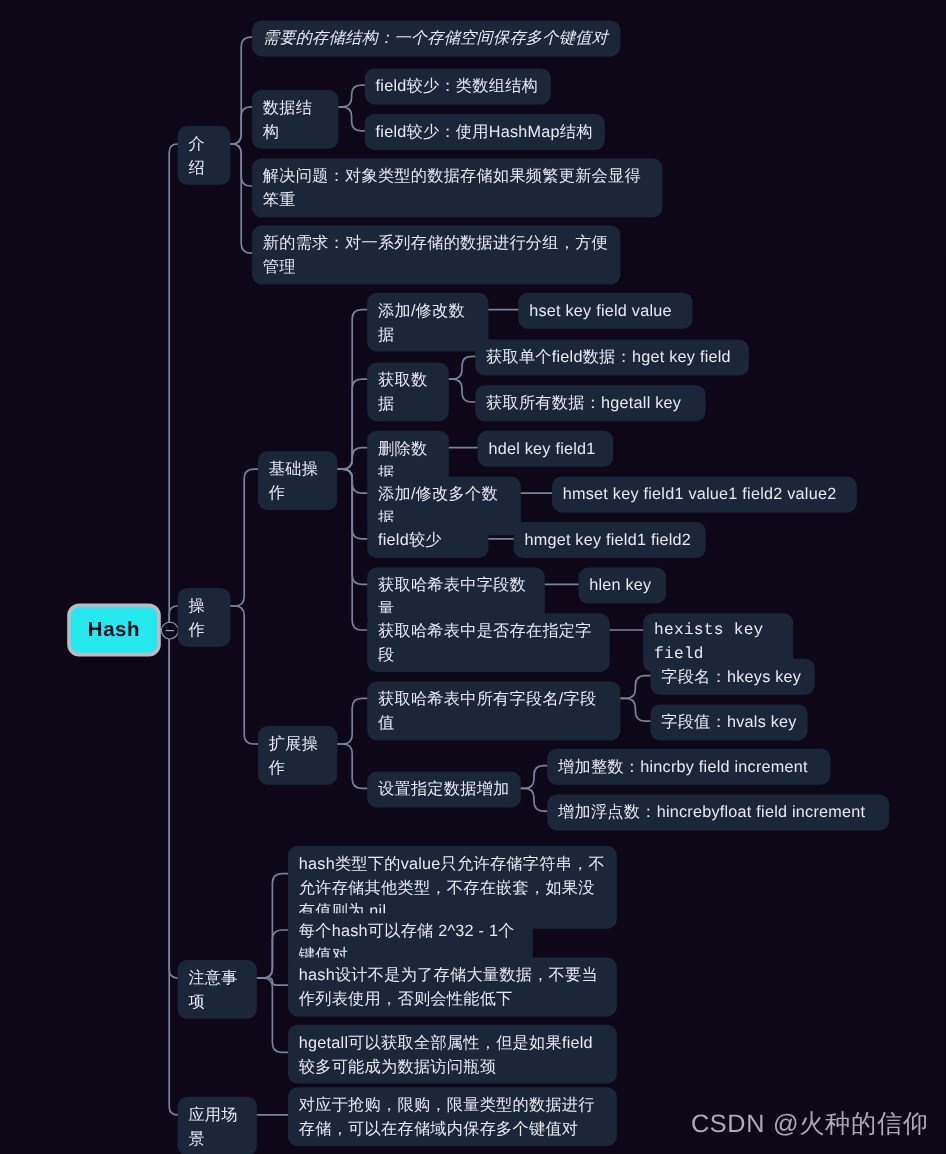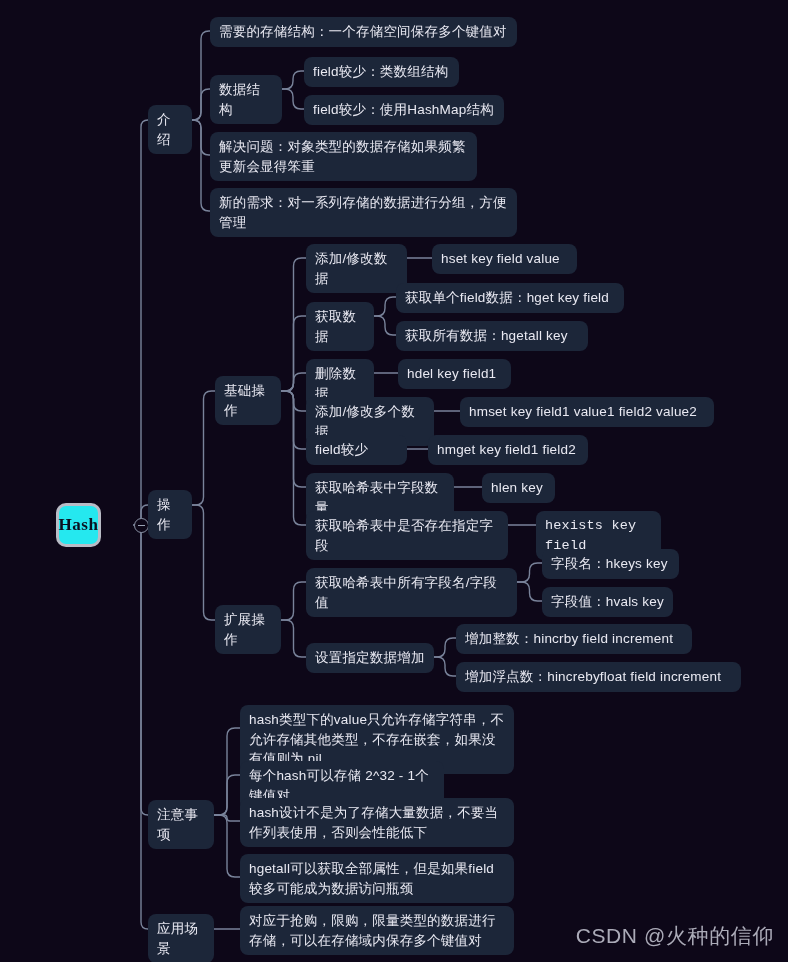--- a/index.html
+++ b/index.html
@@ -95,29 +95,29 @@
       <path d="M 517 582 L 521.5 582 Q 529.5 582 529.5 574 L 529.5 571 Q 529.5 563 537.5 563 L 542 563" fill="none" stroke="#79839a" stroke-width="1.4" stroke-linecap="round"></path>
       <path d="M 517 582 L 521.5 582 Q 529.5 582 529.5 590 L 529.5 593 Q 529.5 601 537.5 601 L 542 601" fill="none" stroke="#79839a" stroke-width="1.4" stroke-linecap="round"></path>
       <path d="M 434 657 L 437 657 Q 445 657 445 649 L 445 646 Q 445 638 453 638 L 456 638" fill="none" stroke="#79839a" stroke-width="1.4" stroke-linecap="round"></path>
       <path d="M 434 657 L 437 657 Q 445 657 445 665 L 445 668 Q 445 676 453 676 L 456 676" fill="none" stroke="#79839a" stroke-width="1.4" stroke-linecap="round"></path>
       <path d="M 214 815 L 219 815 Q 227 815 227 807 L 227 736 Q 227 728 235 728 L 240 728" fill="none" stroke="#79839a" stroke-width="1.4" stroke-linecap="round"></path>
       <path d="M 214 815 L 219 815 Q 227 815 227 807 L 227 783 Q 227 775 235 775 L 240 775" fill="none" stroke="#79839a" stroke-width="1.4" stroke-linecap="round"></path>
       <path d="M 214 815 L 224 815 Q 227 815 227 818 L 227 818 Q 227 821 230 821 L 240 821" fill="none" stroke="#79839a" stroke-width="1.4" stroke-linecap="round"></path>
       <path d="M 214 815 L 219 815 Q 227 815 227 823 L 227 869 Q 227 877 235 877 L 240 877" fill="none" stroke="#79839a" stroke-width="1.4" stroke-linecap="round"></path>
       <path d="M 214 929 L 240 929" fill="none" stroke="#79839a" stroke-width="1.4" stroke-linecap="round"></path>
     </svg>
-  <div class="node root" style="left: 56px; top: 503px; width: 45px; height: 44px; display: flex; align-items: center; justify-content: center; font-family: Liberation Serif, serif;">Hash</div>
+  <div class="node root" style="left: 56px; top: 503px; width: 78px; height: 44px; display: flex; align-items: center; justify-content: center;">Hash</div>
   <div class="toggle" style="left: 134px; top: 518px;"></div>
   <div id="nodes-host">
       <div class="node" style="left: 148px; top: 105px; width: 44px; min-height: 30px; display: flex; align-items: center;"><span>介绍</span></div>
-      <div class="node" style="left: 210px; top: 17px; width: 307px; min-height: 29px; display: flex; align-items: center;"><span>需要的存储结构：一个存储空间保存多个键值对</span></div>
+      <div class="node" style="left: 210px; top: 17px; width: 307px; min-height: 29px; display: flex; align-items: center; font-style: italic;"><span>需要的存储结构：一个存储空间保存多个键值对</span></div>
       <div class="node" style="left: 210px; top: 75px; width: 72px; min-height: 29px; display: flex; align-items: center;"><span>数据结构</span></div>
       <div class="node" style="left: 304px; top: 57px; width: 155px; min-height: 28px; display: flex; align-items: center;"><span>field较少：类数组结构</span></div>
       <div class="node" style="left: 304px; top: 95px; width: 200px; min-height: 28px; display: flex; align-items: center;"><span>field较少：使用HashMap结构</span></div>
-      <div class="node" style="left: 210px; top: 132px; width: 267px; min-height: 46px; display: flex; align-items: center;"><span>解决问题：对象类型的数据存储如果频繁更新会显得笨重</span></div>
+      <div class="node" style="left: 210px; top: 132px; width: 342px; min-height: 46px; display: flex; align-items: center;"><span>解决问题：对象类型的数据存储如果频繁更新会显得笨重</span></div>
       <div class="node" style="left: 210px; top: 188px; width: 307px; min-height: 46px; display: flex; align-items: center;"><span>新的需求：对一系列存储的数据进行分组，方便管理</span></div>
       <div class="node" style="left: 148px; top: 490px; width: 44px; min-height: 30px; display: flex; align-items: center;"><span>操作</span></div>
       <div class="node" style="left: 215px; top: 376px; width: 66px; min-height: 30px; display: flex; align-items: center;"><span>基础操作</span></div>
       <div class="node" style="left: 306px; top: 244px; width: 101px; min-height: 28px; display: flex; align-items: center;"><span>添加/修改数据</span></div>
       <div class="node" style="left: 432px; top: 244px; width: 145px; min-height: 28px; display: flex; align-items: center;"><span>hset key field value</span></div>
       <div class="node" style="left: 306px; top: 302px; width: 68px; min-height: 29px; display: flex; align-items: center;"><span>获取数据</span></div>
       <div class="node" style="left: 396px; top: 283px; width: 228px; min-height: 28px; display: flex; align-items: center;"><span>获取单个field数据：hget key field</span></div>
       <div class="node" style="left: 396px; top: 321px; width: 192px; min-height: 28px; display: flex; align-items: flex-end;"><span>获取所有数据：hgetall key</span></div>
       <div class="node" style="left: 306px; top: 359px; width: 68px; min-height: 28px; display: flex; align-items: center;"><span>删除数据</span></div>
       <div class="node" style="left: 398px; top: 359px; width: 113px; min-height: 28px; display: flex; align-items: center;"><span>hdel key field1</span></div>

